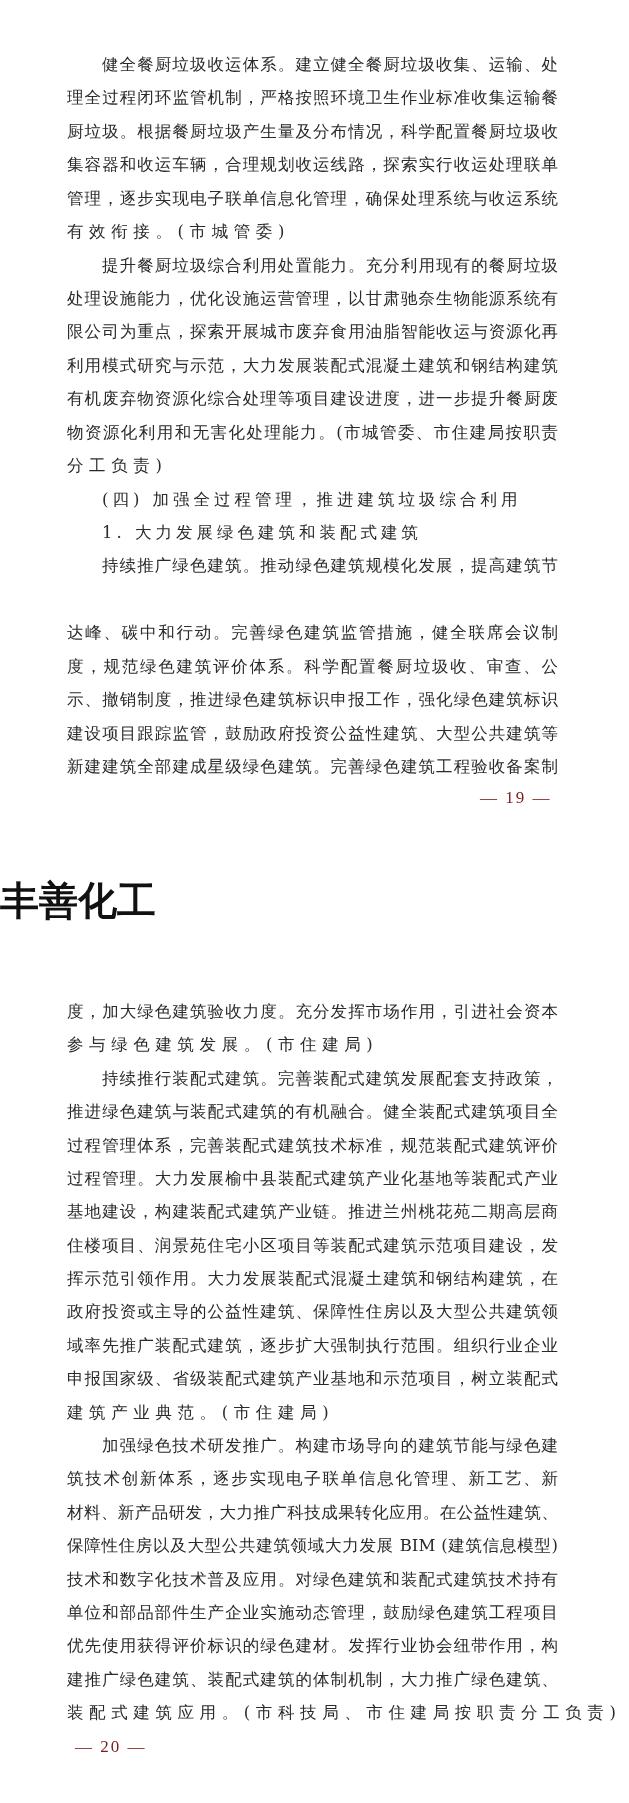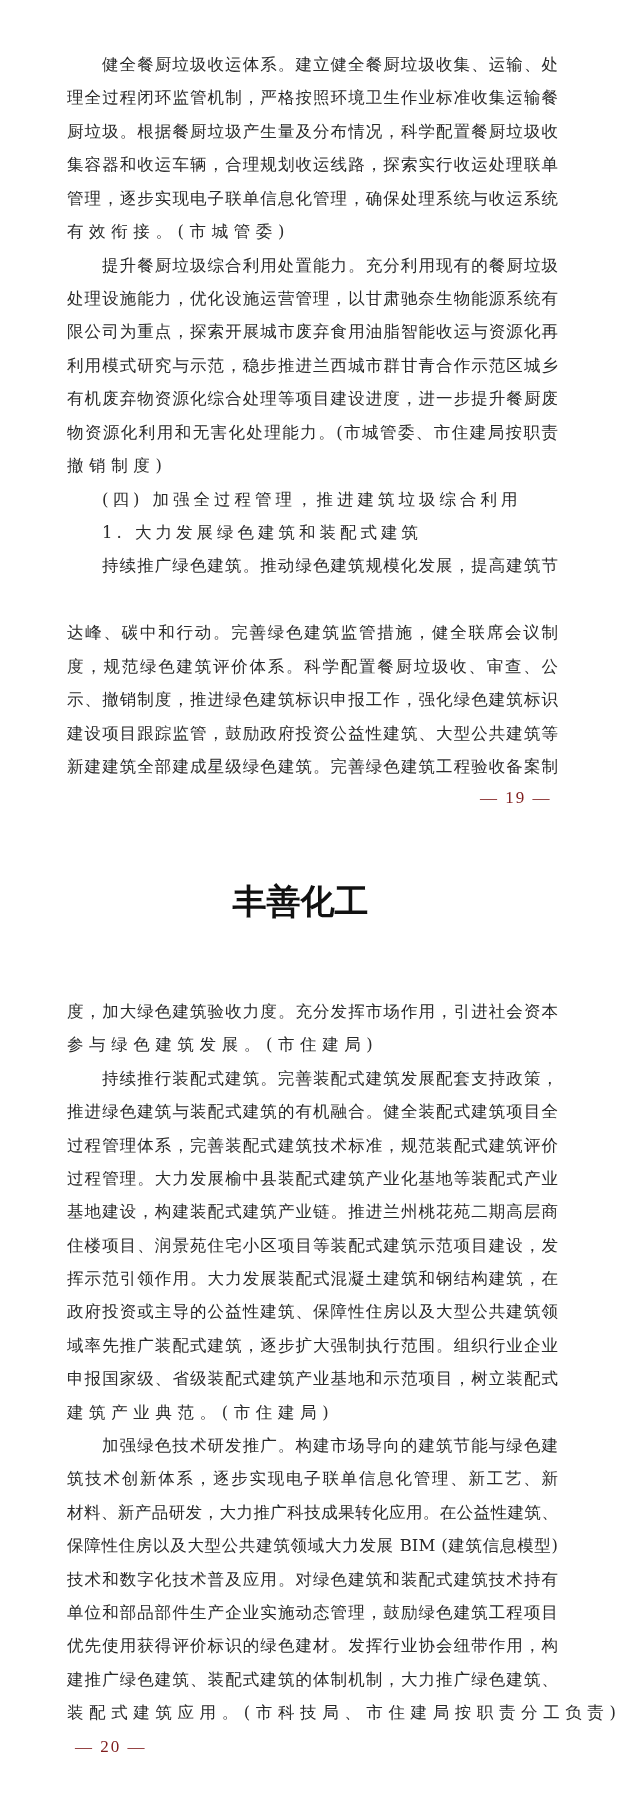--- a/index.html
+++ b/index.html
@@ -8,42 +8,42 @@
   .page { position: absolute; left: 0; width: 629px; }
   .line { position: absolute; left: 67px; width: 491px; height: 24px; line-height: 24px;
           font-size: 16.5px; white-space: nowrap; overflow: visible; }
   .line.full { text-align: justify; text-align-last: justify; }
   .line.indent { left: 102px; width: 456px; }
   .line.short { text-align: left; letter-spacing: 5.6px; }
   .line.heading { letter-spacing: 4px; }
   .pagenum { position: absolute; font-family: "Liberation Serif", "DejaVu Serif", serif;
              font-size: 17px; color: #7f1d1d; letter-spacing: 2px; height: 24px; line-height: 24px; }
   .watermark { position: absolute; left: 0; width: 601px; top: 878px; height: 46px;
-               text-align: center; font-family: "DejaVu Sans", "Liberation Sans", sans-serif;
-               font-weight: bold; font-size: 34px; line-height: 46px; color: #111;
+               font-family: "DejaVu Sans", "Liberation Sans", sans-serif;
+               font-weight: bold; font-size: 39px; line-height: 46px; color: #111;
                letter-spacing: 0px; transform: scaleY(1.0); }
 </style>
 </head>
 <body>
 
 <div class="page" style="top:0;height:850px;">
 
   <div class="line full indent" style="top:53px">健全餐厨垃圾收运体系。建立健全餐厨垃圾收集、运输、处</div>
   <div class="line full" style="top:86px">理全过程闭环监管机制，严格按照环境卫生作业标准收集运输餐</div>
   <div class="line full" style="top:120px">厨垃圾。根据餐厨垃圾产生量及分布情况，科学配置餐厨垃圾收</div>
   <div class="line full" style="top:187px">管理，逐步实现电子联单信息化管理，确保处理系统与收运系统</div>
   <div class="line full" style="top:153px">集容器和收运车辆，合理规划收运线路，探索实行收运处理联单</div>
   <div class="line short" style="top:220px">有效衔接。(市城管委)</div>
   <div class="line full indent" style="top:254px">提升餐厨垃圾综合利用处置能力。充分利用现有的餐厨垃圾</div>
   <div class="line full" style="top:287px">处理设施能力，优化设施运营管理，以甘肃驰奈生物能源系统有</div>
   <div class="line full" style="top:320px">限公司为重点，探索开展城市废弃食用油脂智能收运与资源化再</div>
-  <div class="line full" style="top:354px">利用模式研究与示范，稳步推进兰西城市群甘青合作示范区城乡</div>
+  <div class="line full" style="top:354px">利用模式研究与示范，大力发展装配式混凝土建筑和钢结构建筑</div>
   <div class="line full" style="top:387px">有机废弃物资源化综合处理等项目建设进度，进一步提升餐厨废</div>
   <div class="line full" style="top:421px">物资源化利用和无害化处理能力。(市城管委、市住建局按职责</div>
-  <div class="line short" style="top:454px">撤销制度)</div>
+  <div class="line short" style="top:454px">分工负责)</div>
   <div class="line short heading indent" style="top:488px">(四) 加强全过程管理，推进建筑垃圾综合利用</div>
   <div class="line short heading indent" style="top:521px">1. 大力发展绿色建筑和装配式建筑</div>
   <div class="line full indent" style="top:554px">持续推广绿色建筑。推动绿色建筑规模化发展，提高建筑节</div>
   <div class="line full" style="top:621px">达峰、碳中和行动。完善绿色建筑监管措施，健全联席会议制</div>
   <div class="line full" style="top:655px">度，规范绿色建筑评价体系。科学配置餐厨垃圾收、审查、公</div>
   <div class="line full" style="top:688px">示、撤销制度，推进绿色建筑标识申报工作，强化绿色建筑标识</div>
   <div class="line full" style="top:722px">建设项目跟踪监管，鼓励政府投资公益性建筑、大型公共建筑等</div>
   <div class="line full" style="top:755px">新建建筑全部建成星级绿色建筑。完善绿色建筑工程验收备案制</div>
   <div class="pagenum" style="top:786px;left:480px;">— 19 —</div>
 </div>

